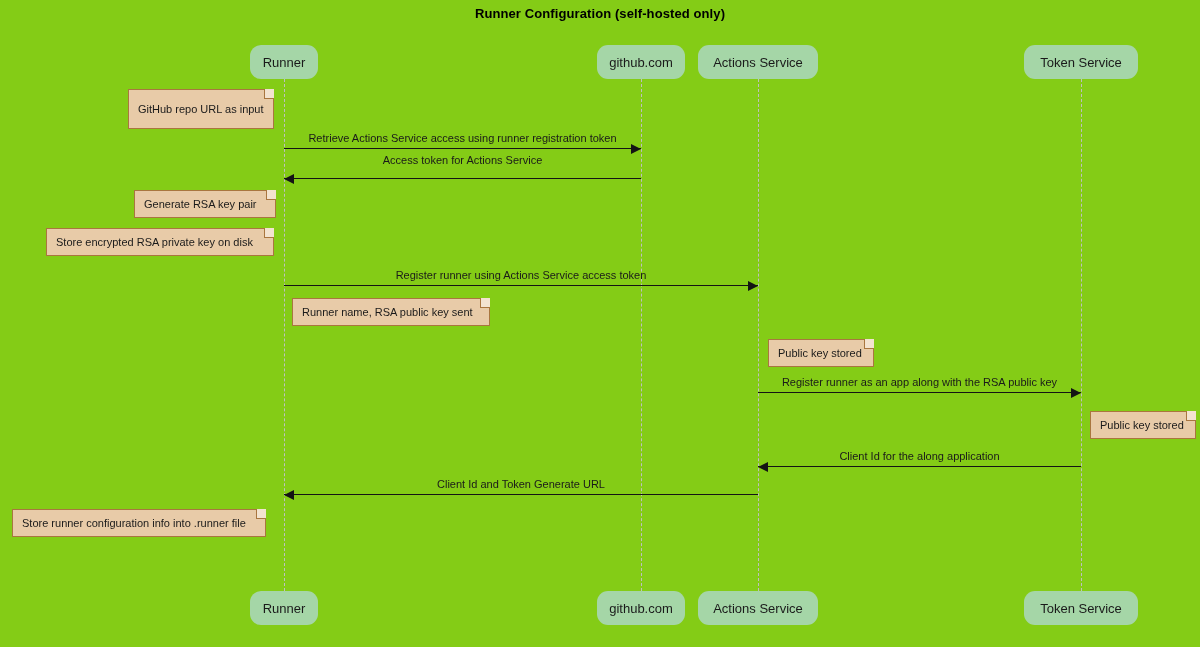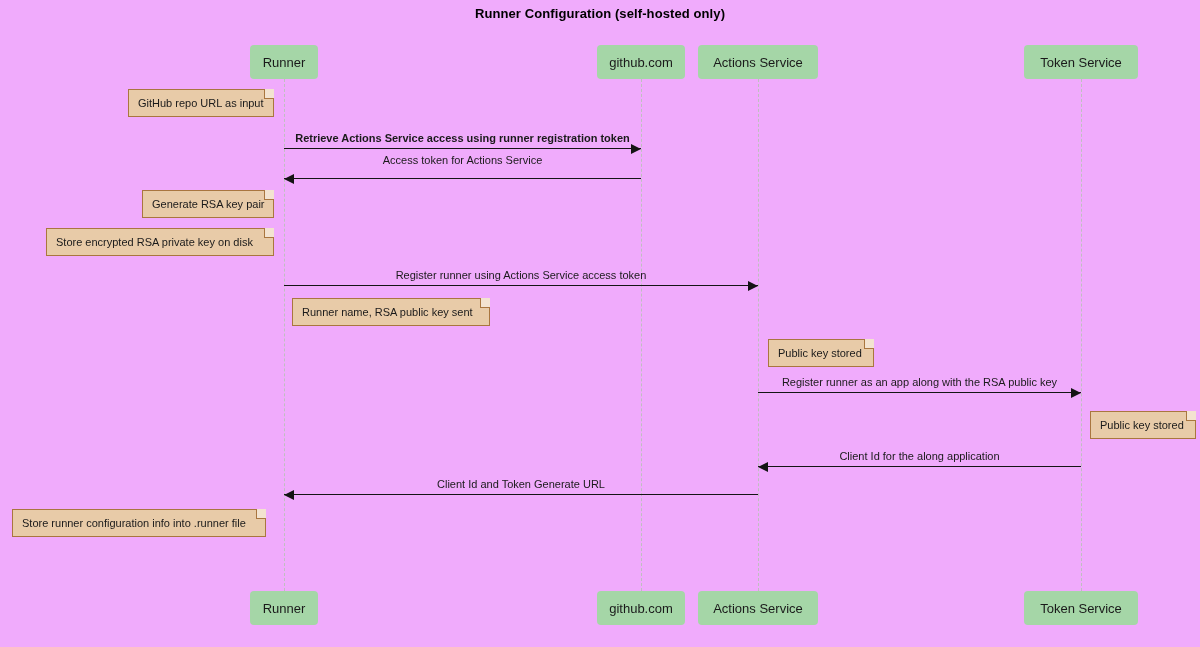--- a/index.html
+++ b/index.html
@@ -8,21 +8,21 @@
     background: #ffffff;
   }
   body {
     font-family: "Liberation Sans", sans-serif;
     -webkit-font-smoothing: antialiased;
   }
   #diagram {
     position: relative;
     width: 1200px;
     height: 647px;
-    background: #f0abfc;
+    background: #84cc16;
     overflow: hidden;
   }
   #title {
     position: absolute;
     top: 6px;
     left: 0;
     width: 1200px;
     text-align: center;
     font-size: 13px;
     font-weight: bold;
@@ -31,21 +31,21 @@
   }
   .lifeline {
     position: absolute;
     width: 0;
     border-left: 1px dashed #bfbfbf;
   }
   .actor-box {
     position: absolute;
     box-sizing: border-box;
     background: #a5d6a7;
-    border-radius: 4px;
+    border-radius: 11px;
     color: #1a1a1a;
     font-size: 13px;
     display: flex;
     align-items: center;
     justify-content: center;
     white-space: nowrap;
     padding: 0 11px;
   }
   .note {
     position: absolute;
@@ -107,41 +107,41 @@
     <div class="actor-box" style="left: 250px; top: 45px; width: 68px; height: 34px;">Runner</div>
     <div class="actor-box" style="left: 250px; top: 591px; width: 68px; height: 34px;">Runner</div>
     <div class="actor-box" style="left: 597px; top: 45px; width: 88px; height: 34px;">github.com</div>
     <div class="actor-box" style="left: 597px; top: 591px; width: 88px; height: 34px;">github.com</div>
     <div class="actor-box" style="left: 698px; top: 45px; width: 120px; height: 34px;">Actions Service</div>
     <div class="actor-box" style="left: 698px; top: 591px; width: 120px; height: 34px;">Actions Service</div>
     <div class="actor-box" style="left: 1024px; top: 45px; width: 114px; height: 34px;">Token Service</div>
     <div class="actor-box" style="left: 1024px; top: 591px; width: 114px; height: 34px;">Token Service</div>
     <div class="msg-line" style="left: 284px; top: 148px; width: 357px;"></div>
     <div class="arrowhead right" style="top: 144px; left: 631px;"></div>
-    <div class="msg-label" style="left: 284px; width: 357px; top: 132px; font-weight: bold;">Retrieve Actions Service access using runner registration token</div>
+    <div class="msg-label" style="left: 284px; width: 357px; top: 132px;">Retrieve Actions Service access using runner registration token</div>
     <div class="msg-line" style="left: 284px; top: 178px; width: 357px;"></div>
     <div class="arrowhead left" style="top: 174px; left: 284px;"></div>
     <div class="msg-label" style="left: 284px; width: 357px; top: 154px;">Access token for Actions Service</div>
     <div class="msg-line" style="left: 284px; top: 285px; width: 474px;"></div>
     <div class="arrowhead right" style="top: 281px; left: 748px;"></div>
     <div class="msg-label" style="left: 284px; width: 474px; top: 269px;">Register runner using Actions Service access token</div>
     <div class="msg-line" style="left: 758px; top: 392px; width: 323px;"></div>
     <div class="arrowhead right" style="top: 388px; left: 1071px;"></div>
     <div class="msg-label" style="left: 758px; width: 323px; top: 376px;">Register runner as an app along with the RSA public key</div>
     <div class="msg-line" style="left: 758px; top: 466px; width: 323px;"></div>
     <div class="arrowhead left" style="top: 462px; left: 758px;"></div>
     <div class="msg-label" style="left: 758px; width: 323px; top: 450px;">Client Id for the along application</div>
     <div class="msg-line" style="left: 284px; top: 494px; width: 474px;"></div>
     <div class="arrowhead left" style="top: 490px; left: 284px;"></div>
     <div class="msg-label" style="left: 284px; width: 474px; top: 478px;">Client Id and Token Generate URL</div>
-    <div class="note" style="left: 128px; top: 89px; width: 146px; height: 28px;">
+    <div class="note" style="left: 128px; top: 89px; width: 146px; height: 40px;">
       <span>GitHub repo URL as input</span>
       <span class="fold"></span>
     </div>
-    <div class="note" style="left: 142px; top: 190px; width: 132px; height: 28px;">
+    <div class="note" style="left: 134px; top: 190px; width: 142px; height: 28px;">
       <span>Generate RSA key pair</span>
       <span class="fold"></span>
     </div>
     <div class="note" style="left: 46px; top: 228px; width: 228px; height: 28px;">
       <span>Store encrypted RSA private key on disk</span>
       <span class="fold"></span>
     </div>
     <div class="note" style="left: 292px; top: 298px; width: 198px; height: 28px;">
       <span>Runner name, RSA public key sent</span>
       <span class="fold"></span>

